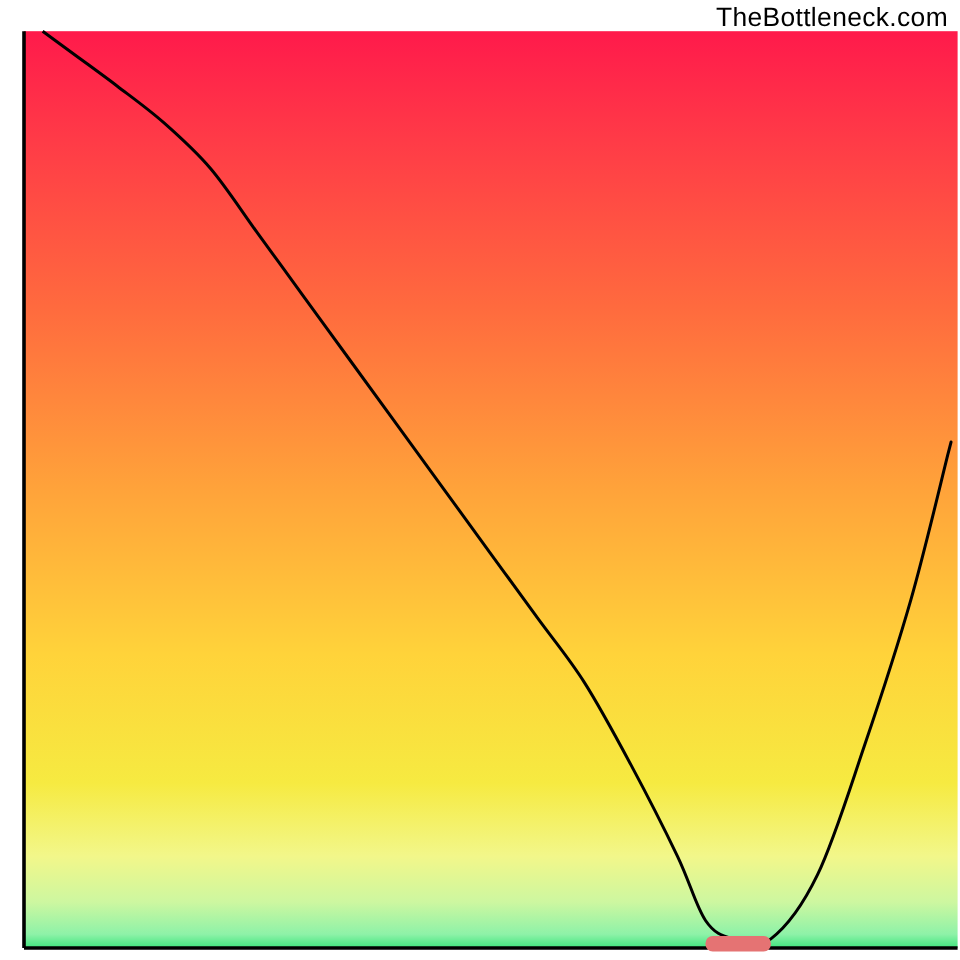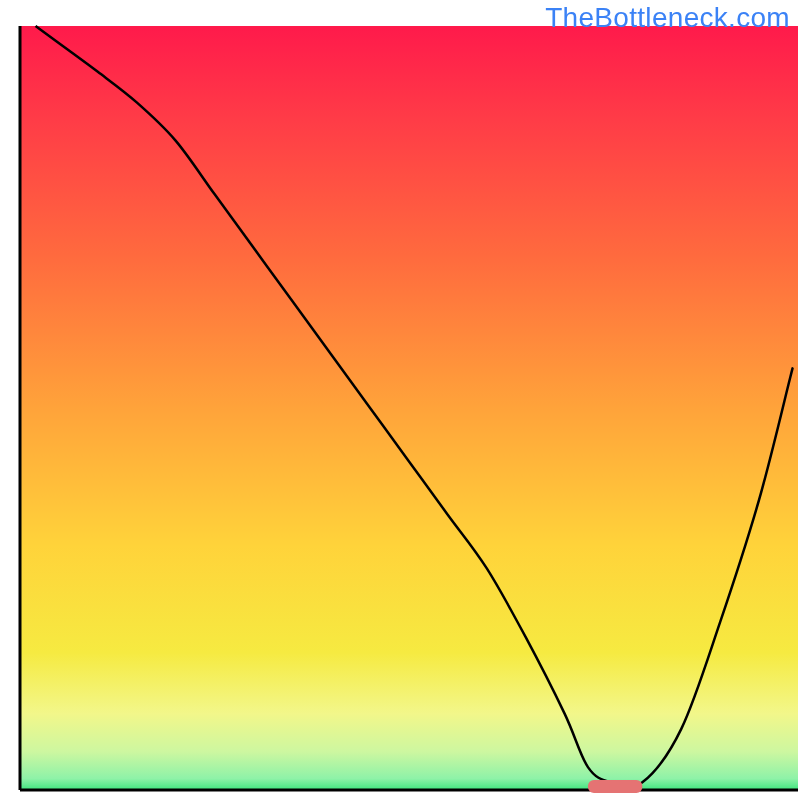--- a/index.html
+++ b/index.html
@@ -12,22 +12,22 @@
   }
   .stage {
     position: relative;
     width: 800px;
     height: 800px;
   }
   .watermark {
     position: absolute;
     top: 2px;
     right: 10px;
-    color: #3b82f6;
-    font-size: 28px;
+    color: #000000;
+    font-size: 22px;
     font-weight: 500;
     letter-spacing: 0.3px;
     z-index: 20;
   }
   svg {
     position: absolute;
     left: 0;
     top: 0;
   }
 </style>

